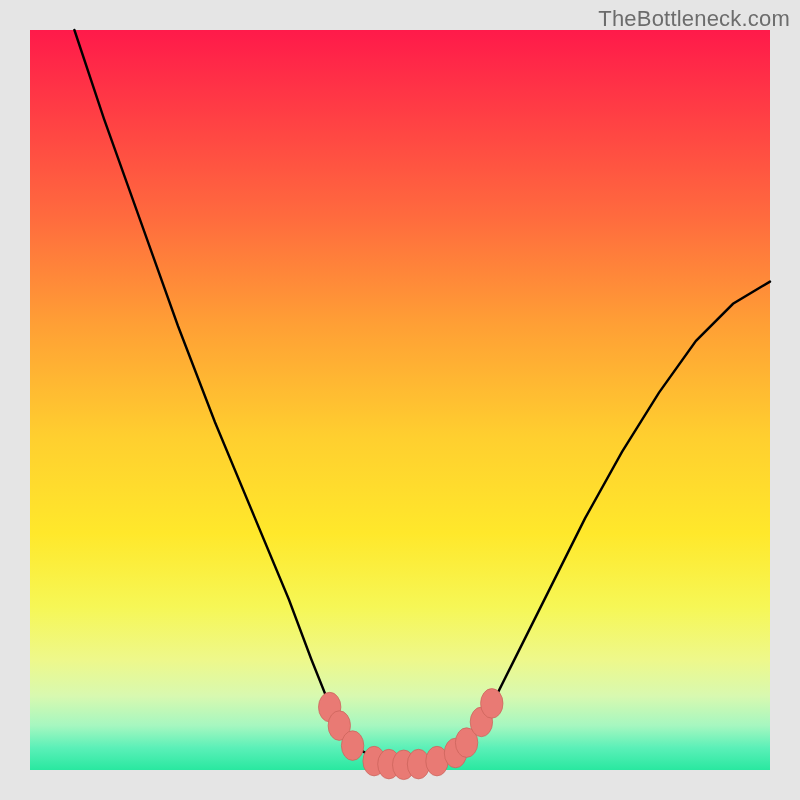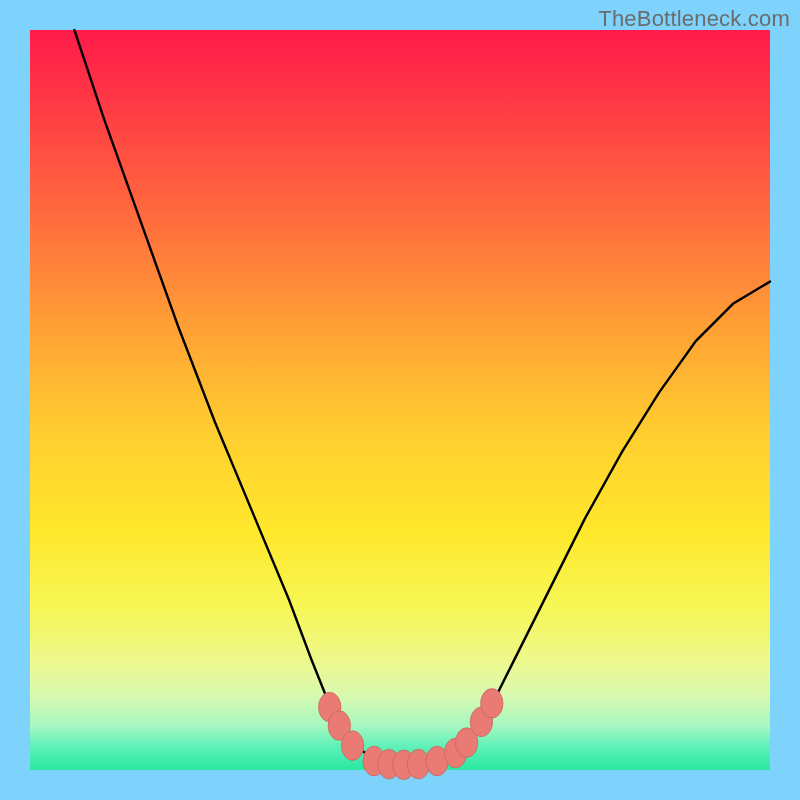--- a/index.html
+++ b/index.html
@@ -10,21 +10,21 @@
     background: #000;
     overflow: hidden;
     font-family: Arial, Helvetica, sans-serif;
   }
   .chart-frame {
     position: absolute;
     left: 0;
     top: 0;
     width: 800px;
     height: 800px;
-    background: #7dd3fc;
+    background: #e5e5e5;
   }
   .plot-area {
     position: absolute;
     left: 30px;
     top: 30px;
     width: 740px;
     height: 740px;
     
     background: linear-gradient(
       to bottom,

